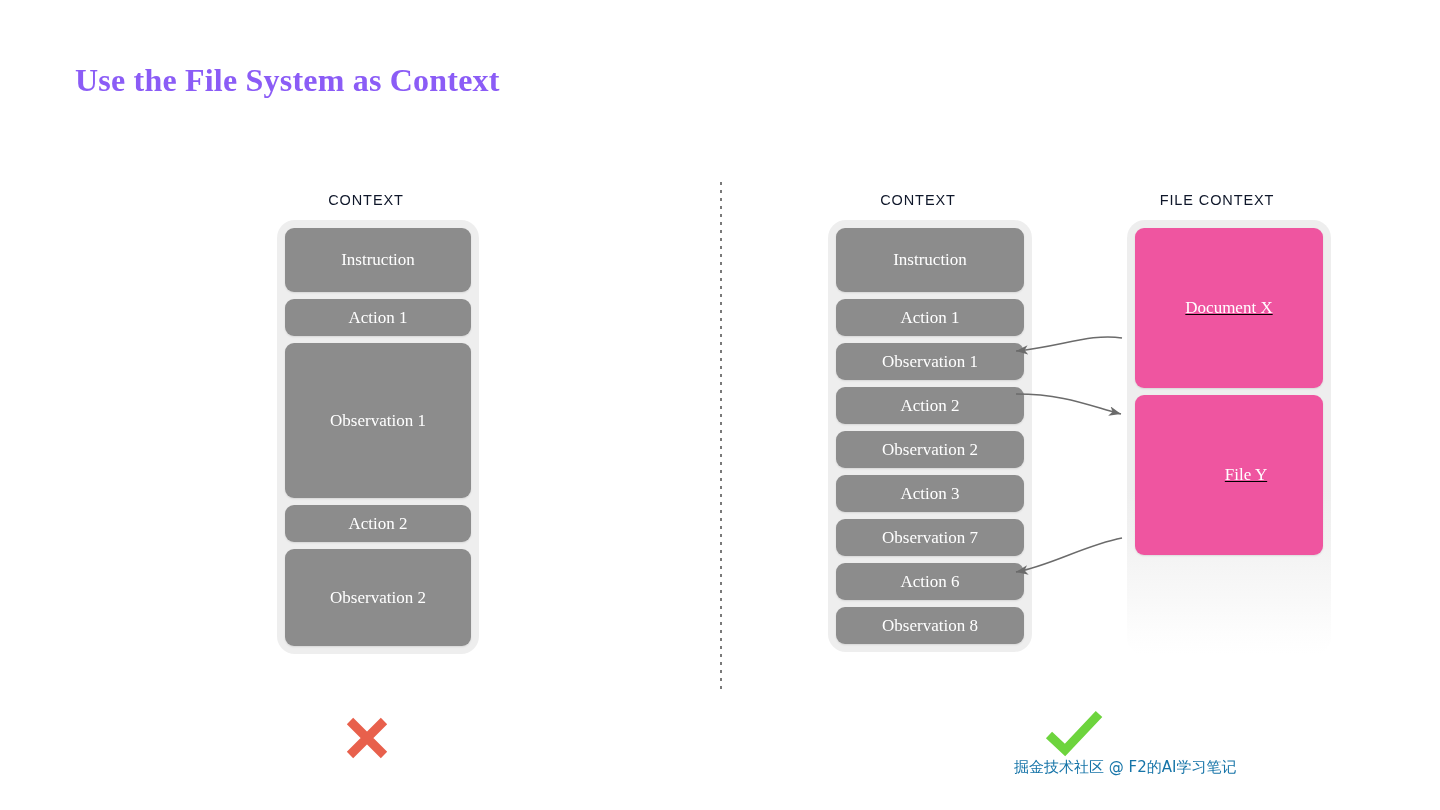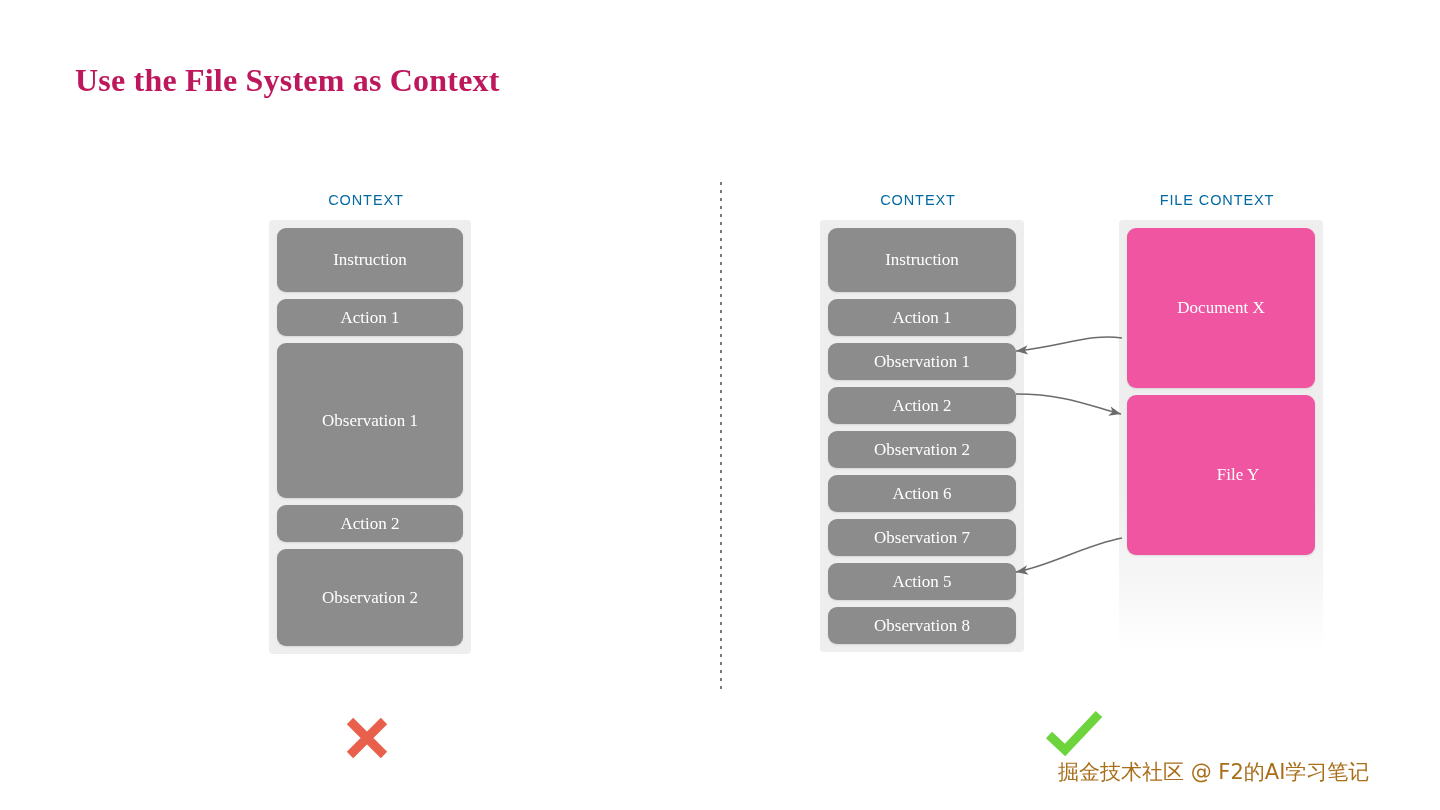--- a/index.html
+++ b/index.html
@@ -18,21 +18,21 @@
 
   
   .slide-title {
     position: absolute;
     left: 75px;
     top: 62px;
     font-family: "Liberation Serif", serif;
     font-weight: bold;
     font-size: 32px;
     letter-spacing: 0.2px;
-    color: #be185d;
+    color: #8b5cf6;
     white-space: nowrap;
   }
 
   
   .divider {
     position: absolute;
     left: 720px;
     top: 182px;
     width: 2px;
     height: 507px;
@@ -46,30 +46,30 @@
     position: absolute;
   }
   .col-header {
     position: absolute;
     top: 0;
     left: 0;
     width: 100%;
     text-align: center;
     font-size: 14.5px;
     letter-spacing: 0.9px;
-    color: #0369a1;
+    color: #0f172a;
     font-family: "Liberation Sans", sans-serif;
   }
 
   .stack {
     position: absolute;
     top: 28px;
-    left: 4px;
+    left: 12px;
     width: 100%;
-    border-radius: 4px;
+    border-radius: 18px;
     background: #eeeeee;
     box-sizing: border-box;
     padding: 8px;
   }
   .stack.fade {
     background: linear-gradient(to bottom,
       #eeeeee 0%, #eeeeee 62%, #f2f2f2 74%,
       #f8f8f8 86%, #fdfdfd 95%, #ffffff 100%);
   }
 
@@ -104,26 +104,25 @@
   
   .mark {
     position: absolute;
   }
 
   
   .watermark {
     position: absolute;
     left: 1014px;
     top: 758px;
-    font-size: 21px;
-    color: #a16207;
+    font-size: 15px;
+    color: #0369a1;
     opacity: 0.92;
     white-space: nowrap;
     font-family: "DejaVu Sans", sans-serif;
-    margin-left: 44px;
   }
 </style>
 </head>
 <body>
 
 <div class="slide-title">Use the File System as Context</div>
 
 <div class="divider"></div>
 
 <div class="col" id="left-col" style="left:265px; top:192px; width:202px;">
@@ -159,37 +158,37 @@
       <div class="blk gray" style="height: 37px;">
         <span>Observation 1</span>
       </div>
       <div class="blk gray" style="height: 37px;">
         <span>Action 2</span>
       </div>
       <div class="blk gray" style="height: 37px;">
         <span>Observation 2</span>
       </div>
       <div class="blk gray" style="height: 37px;">
+        <span>Action 3</span>
+      </div>
+      <div class="blk gray" style="height: 37px;">
+        <span>Observation 7</span>
+      </div>
+      <div class="blk gray" style="height: 37px;">
         <span>Action 6</span>
-      </div>
-      <div class="blk gray" style="height: 37px;">
-        <span>Observation 7</span>
-      </div>
-      <div class="blk gray" style="height: 37px;">
-        <span>Action 5</span>
       </div>
       <div class="blk gray" style="height: 37px;">
         <span>Observation 8</span>
       </div>
     </div>
 </div>
 
 <div class="col" id="fs-col" style="left:1115px; top:192px; width:204px;">
   <div class="col-header">FILE CONTEXT</div>
-  <div class="stack fade" id="fs-stack" style="padding-bottom:100px;">
+  <div class="stack fade" id="fs-stack" style="padding-bottom:100px;text-decoration:underline;">
       <div class="blk pink" style="height: 160px;">
         <span>Document X</span>
       </div>
       <div class="blk pink" style="height: 160px; padding-left: 34px;">
         <span>File Y</span>
       </div>
     </div>
 </div>
 
 <svg class="arrows" viewBox="0 0 1440 810" xmlns="http://www.w3.org/2000/svg">

